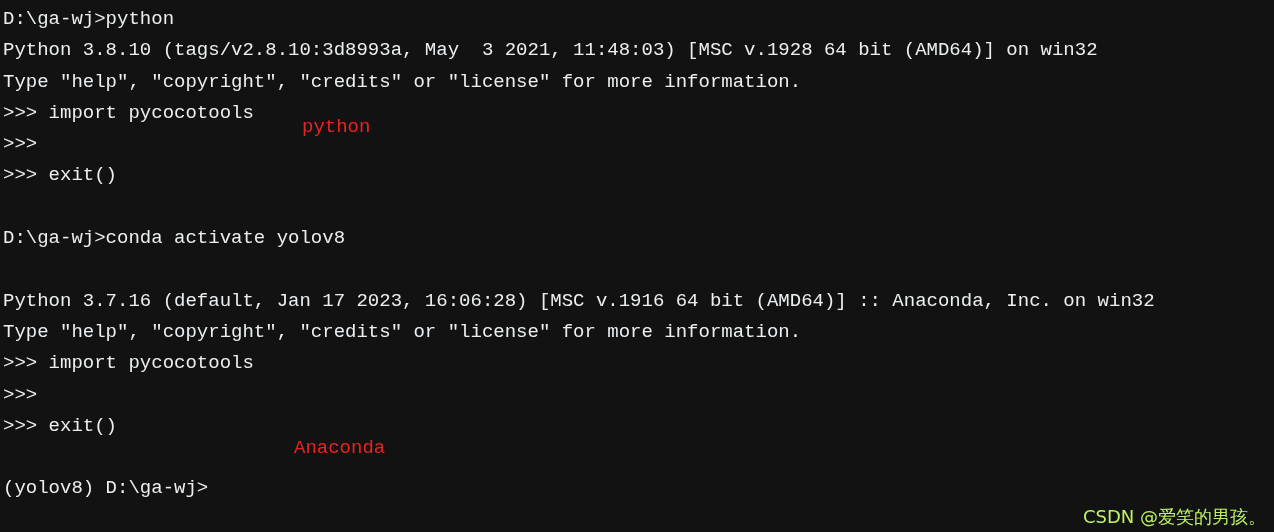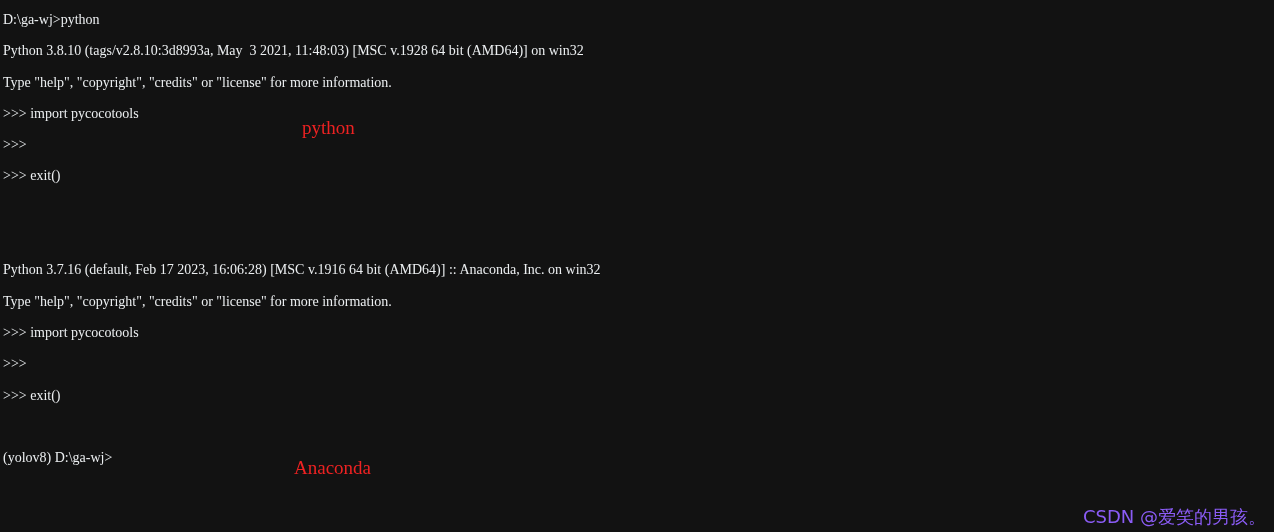--- a/index.html
+++ b/index.html
@@ -20,71 +20,72 @@
     top: 0;
     left: 0;
     width: 1274px;
     padding-top: 4px;
     padding-left: 3px;
     box-sizing: border-box;
   }
   .line {
     height: 31.3px;
     line-height: 31.3px;
-    font-size: 14px;
+    font-size: 19px;
     color: #eceff1;
     white-space: pre;
     letter-spacing: 0px;
-    font-family: Liberation Serif, serif;
+    font-family: Liberation Mono, monospace;
   }
   .line.blank {
     color: transparent;
   }
   .annotation {
     position: absolute;
     color: #ee2222;
-    font-family: Liberation Serif, serif;
+    font-family: Liberation Mono, monospace;
     font-size: 19px;
     line-height: 19px;
     white-space: pre;
   }
   #annotation-python {
     left: 302px;
     top: 118px;
   }
   #annotation-anaconda {
     left: 294px;
-    top: 458px;
+    top: 439px;
   }
   .watermark {
     position: absolute;
     right: 8px;
     bottom: 4px;
-    color: #8b5cf6;
+    color: #bef264;
     font-family: "DejaVu Sans", "Liberation Sans", sans-serif;
     font-size: 18px;
     line-height: 22px;
     white-space: pre;
   }
 </style>
 </head>
 <body>
 
 <div id="terminal">
 
   <div class="console-body">
     <div class="line">D:\ga-wj&gt;python</div>
     <div class="line">Python 3.8.10 (tags/v2.8.10:3d8993a, May  3 2021, 11:48:03) [MSC v.1928 64 bit (AMD64)] on win32</div>
     <div class="line">Type "help", "copyright", "credits" or "license" for more information.</div>
     <div class="line">&gt;&gt;&gt; import pycocotools</div>
     <div class="line">&gt;&gt;&gt;</div>
     <div class="line">&gt;&gt;&gt; exit()</div>
     <div class="line blank"></div>
+    <div class="line">D:\ga-wj&gt;conda activate yolov8</div>
     <div class="line blank"></div>
-    <div class="line">Python 3.7.16 (default, Feb 17 2023, 16:06:28) [MSC v.1916 64 bit (AMD64)] :: Anaconda, Inc. on win32</div>
+    <div class="line">Python 3.7.16 (default, Jan 17 2023, 16:06:28) [MSC v.1916 64 bit (AMD64)] :: Anaconda, Inc. on win32</div>
     <div class="line">Type "help", "copyright", "credits" or "license" for more information.</div>
     <div class="line">&gt;&gt;&gt; import pycocotools</div>
     <div class="line">&gt;&gt;&gt;</div>
     <div class="line">&gt;&gt;&gt; exit()</div>
     <div class="line blank"></div>
     <div class="line">(yolov8) D:\ga-wj&gt;</div>
   </div>
 
   <div class="annotation" id="annotation-python">python</div>
 

